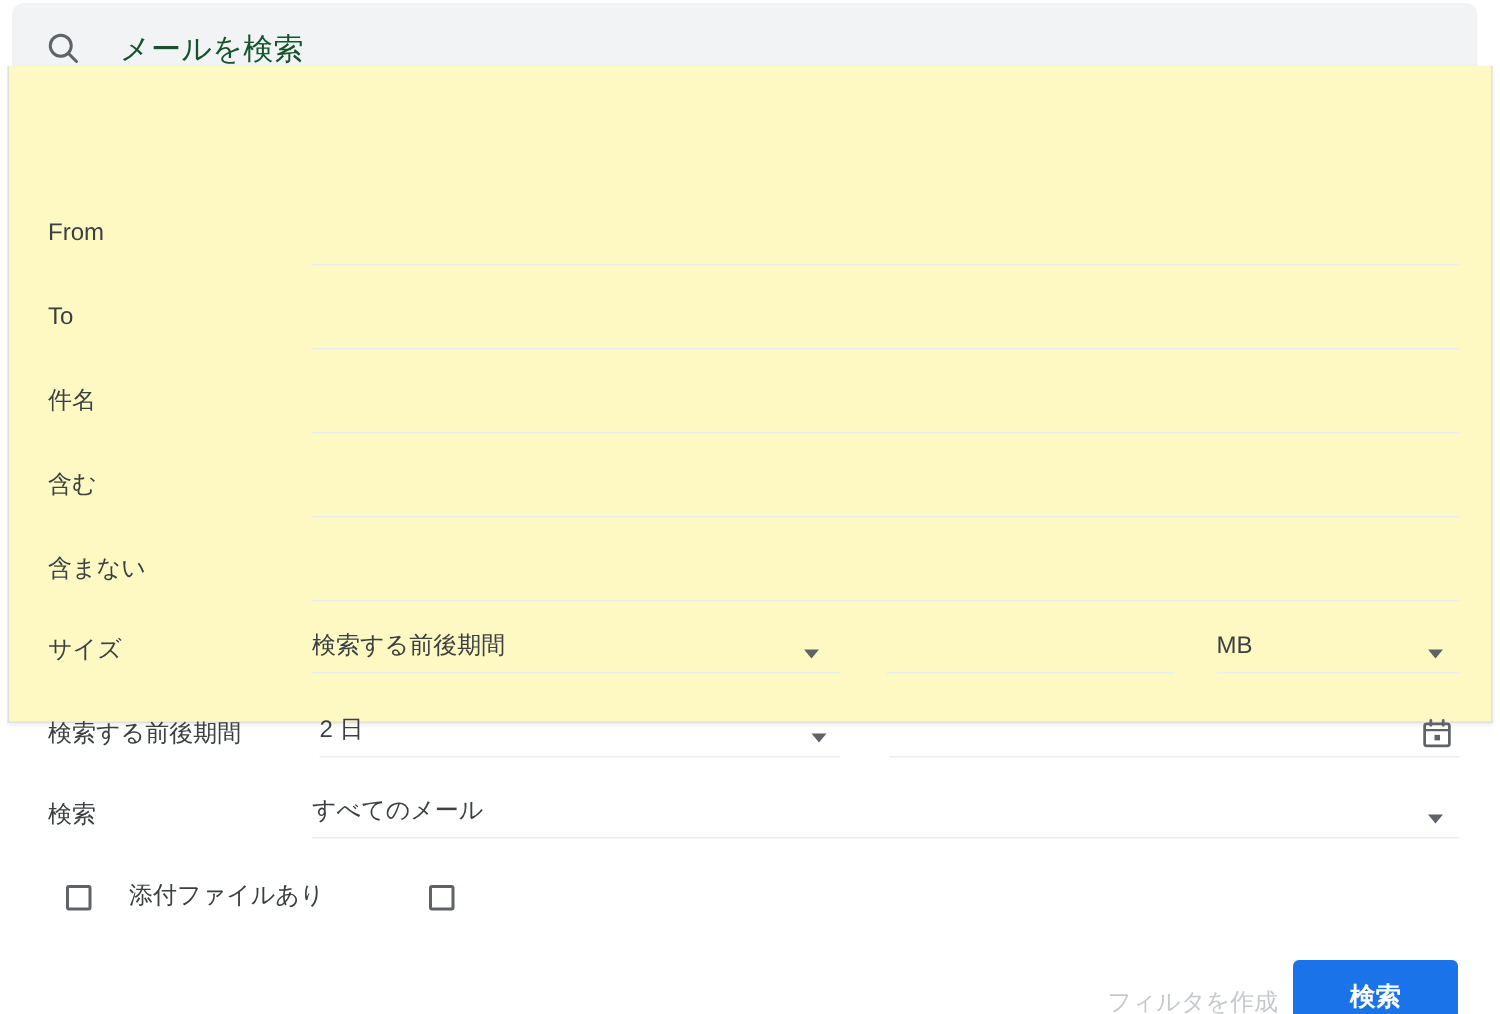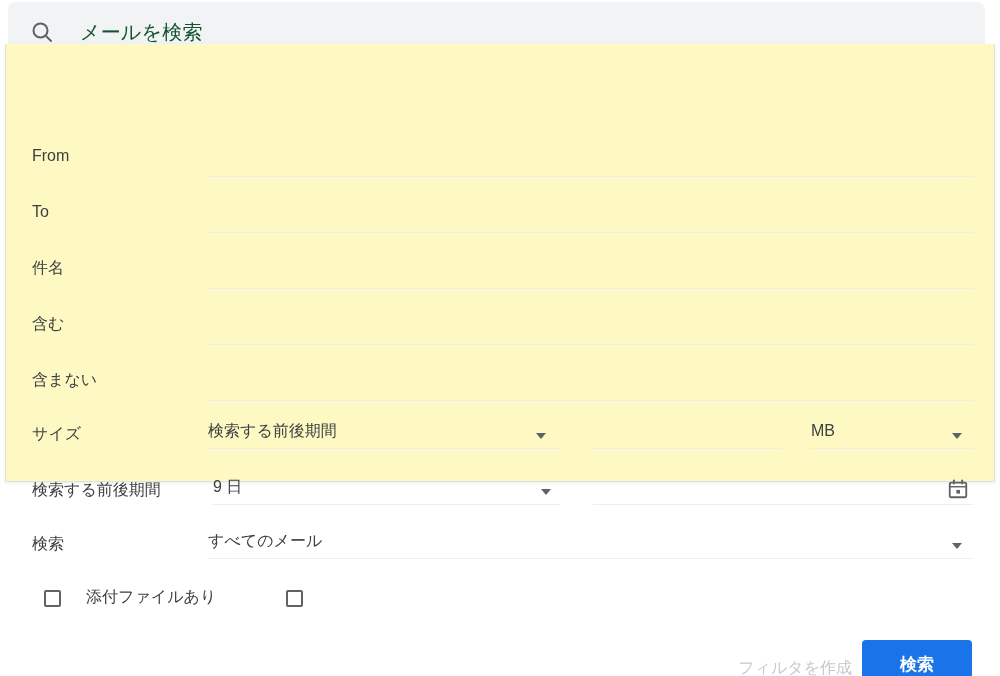--- a/index.html
+++ b/index.html
@@ -238,21 +238,21 @@
       <div class="underline" style="left:585px; width:192px; top:94px;"></div>
 
       <span class="field-text" style="left:805px; top:62px;">MB</span>
       <span class="caret" style="left:946px; top:79px;"></span>
       <div class="underline" style="left:805px; width:162px; top:94px;"></div>
     </div>
 
     <div class="row" style="top:366px;">
       <span class="lbl" style="top:62px;">検索する前後期間</span>
 
-      <span class="field-text" style="left:207px; top:62px;">9 日</span>
+      <span class="field-text" style="left:207px; top:62px;">2 日</span>
       <span class="caret" style="left:535px; top:79px;"></span>
       <div class="underline" style="left:207px; width:347px; top:94px;"></div>
 
       <input class="text-input" type="text" style="left: 587px; width: 340px; top: 64px;">
       <svg class="cal-icon" viewBox="0 0 24 24" style="left:941px; top:68px;" aria-hidden="true">
         <rect x="3" y="5" width="18" height="16" rx="1.5" fill="none" stroke="#5f6368" stroke-width="2"></rect>
         <line x1="3" y1="9.5" x2="21" y2="9.5" stroke="#5f6368" stroke-width="1.6"></line>
         <line x1="7.5" y1="2.5" x2="7.5" y2="6" stroke="#5f6368" stroke-width="2" stroke-linecap="round"></line>
         <line x1="16.5" y1="2.5" x2="16.5" y2="6" stroke="#5f6368" stroke-width="2" stroke-linecap="round"></line>
         <rect x="10.2" y="13" width="4" height="4" fill="#5f6368"></rect>

